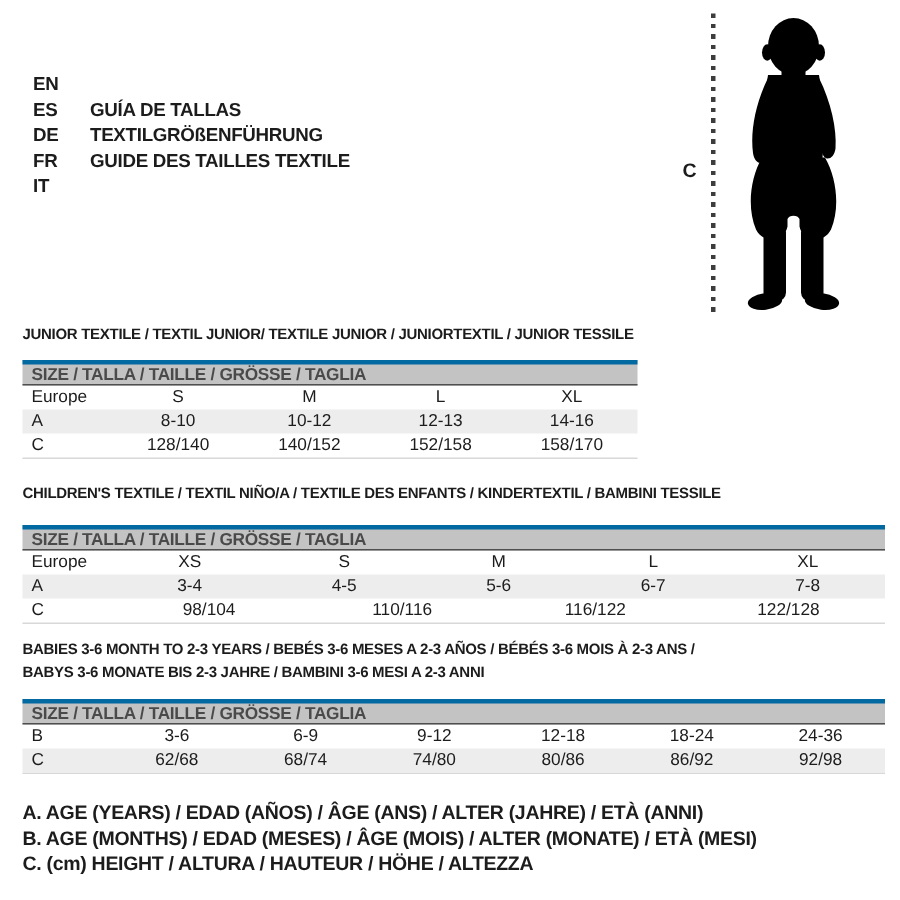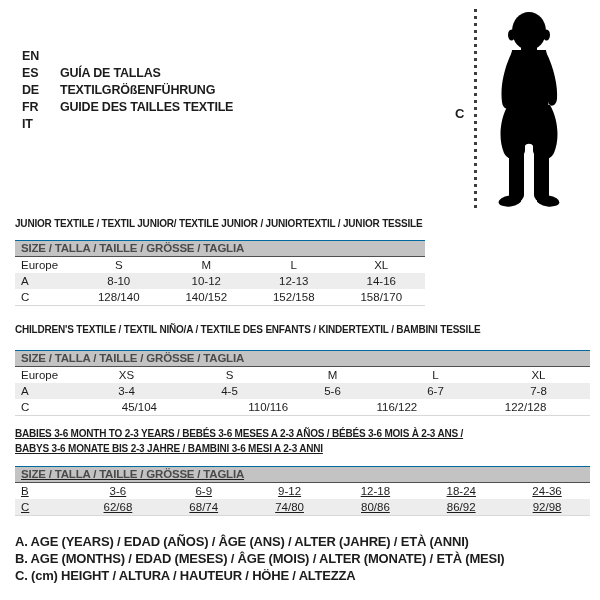--- a/index.html
+++ b/index.html
@@ -30,27 +30,27 @@
   
   .figure-line{left:474px;top:9px;height:200px;width:3px;
     background-image:repeating-linear-gradient(to bottom,#3d3d3d 0 3px,transparent 3px 7px);}
   .figure-label{left:455px;top:106px;font-size:13px;font-weight:600;}
   .figure-svg{left:483px;top:8px;width:92px;height:202px;}
 
   
   .section{position:absolute;left:15px;}
   #sec0{top:216px;width:410px;}
   #sec1{top:322px;width:575px;}
-  #sec2{top:426px;width:575px;text-decoration:underline;}
+  #sec2{top:426px;width:575px;}
   .sec-heading{font-weight:bold;font-size:10px;line-height:15px;letter-spacing:-0.2px;}
   .size-bar{
     background:var(--barbg);color:var(--bartext);
     font-size:11.5px;font-weight:bold;letter-spacing:-0.2px;
     height:17px;line-height:15px;padding-left:6px;
-    border-top:1px solid #0369a1;border-bottom:1px solid var(--barborder);
+    border-top:3px solid #0369a1;border-bottom:1px solid var(--barborder);
   }
   #sec0 .size-bar{margin-top:9px;}
   #sec1 .size-bar{margin-top:13px;}
   #sec2 .size-bar{margin-top:10px;}
   .size-table{border-bottom:1px solid var(--tbl-bottom);}
   .t-row{display:flex;height:16px;line-height:16px;font-size:11.5px;}
   .t-row.shaded{background:var(--shade);}
   .t-label{width:60px;padding-left:6px;flex:none;}
   .t-cell{flex:1;text-align:center;}
 
@@ -145,21 +145,21 @@
       <div class="t-row shaded">
         <div class="t-label">A</div>
         <div class="t-cell">3-4</div>
         <div class="t-cell">4-5</div>
         <div class="t-cell">5-6</div>
         <div class="t-cell">6-7</div>
         <div class="t-cell">7-8</div>
       </div>
       <div class="t-row">
         <div class="t-label">C</div>
-        <div class="t-cell">45/104</div>
+        <div class="t-cell">98/104</div>
         <div class="t-cell">110/116</div>
         <div class="t-cell">116/122</div>
         <div class="t-cell">122/128</div>
       </div>
     </div>
   </div>
 <div class="section" id="sec2">
     <div class="sec-heading">BABIES 3-6 MONTH TO 2-3 YEARS / BEBÉS 3-6 MESES A 2-3 AÑOS / BÉBÉS 3-6 MOIS À 2-3 ANS /</div>
     <div class="sec-heading">BABYS 3-6 MONATE BIS 2-3 JAHRE / BAMBINI 3-6 MESI A 2-3 ANNI</div>
     <div class="size-bar">SIZE / TALLA / TAILLE / GRÖSSE / TAGLIA</div>

